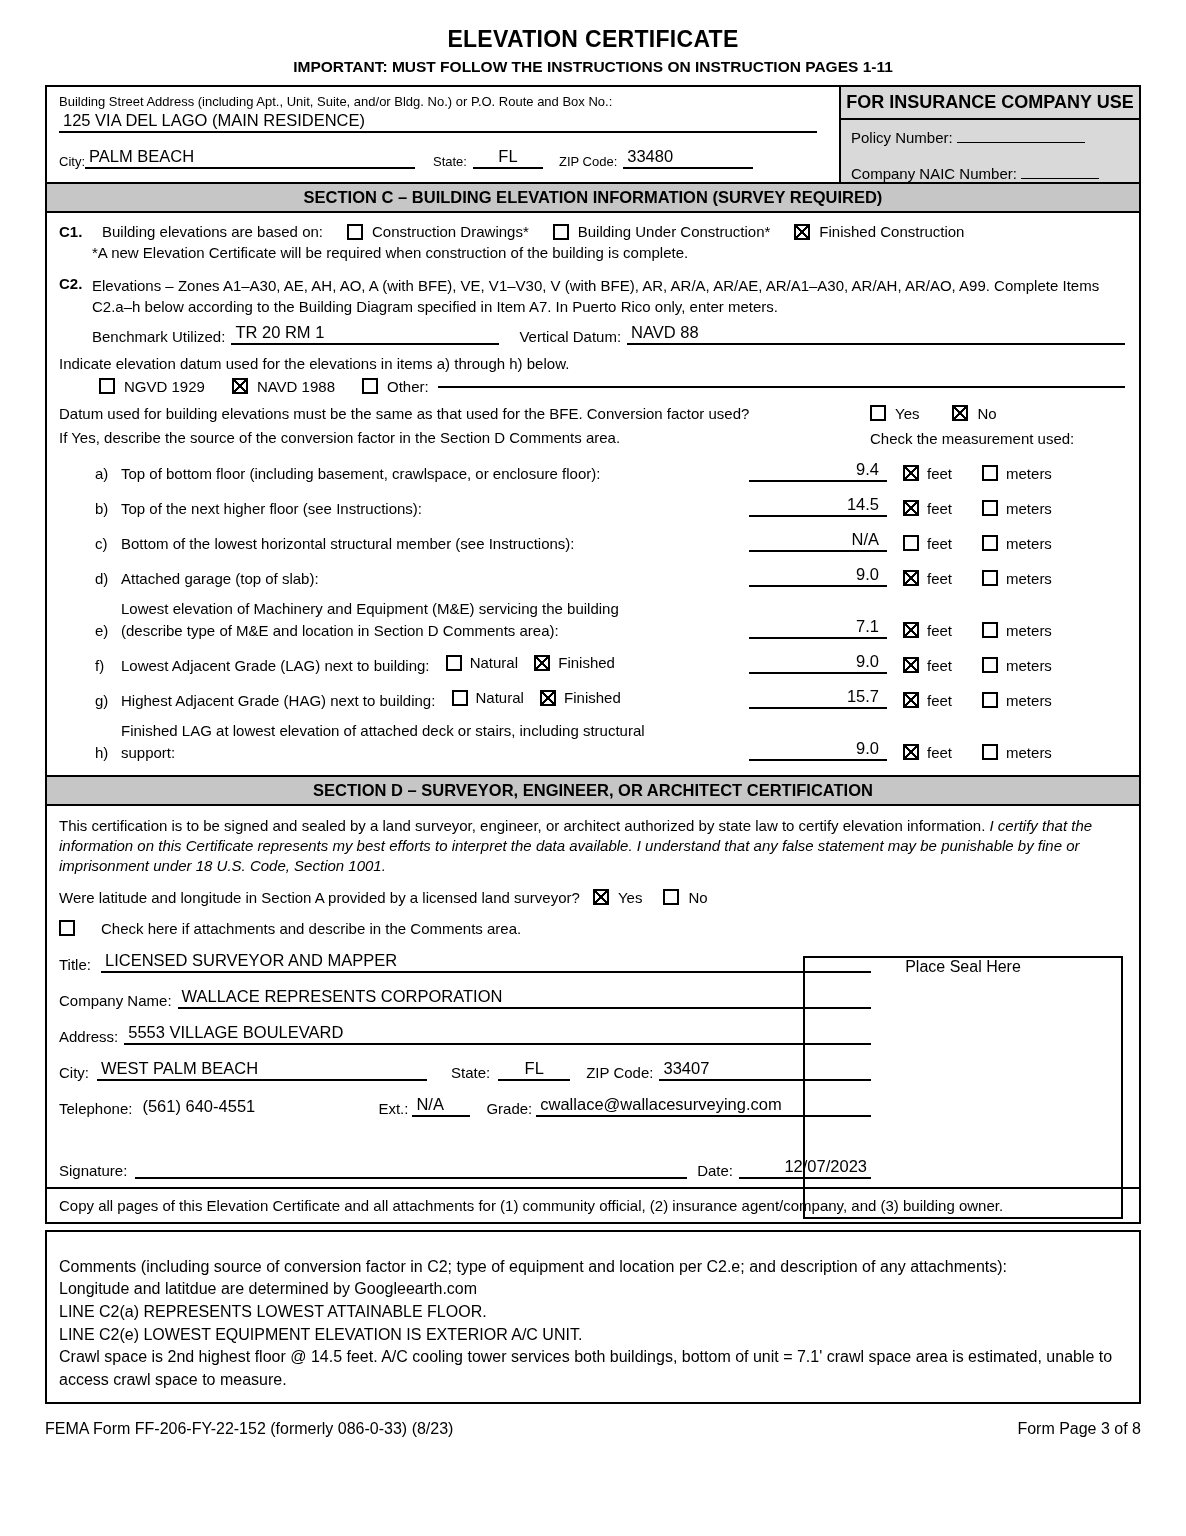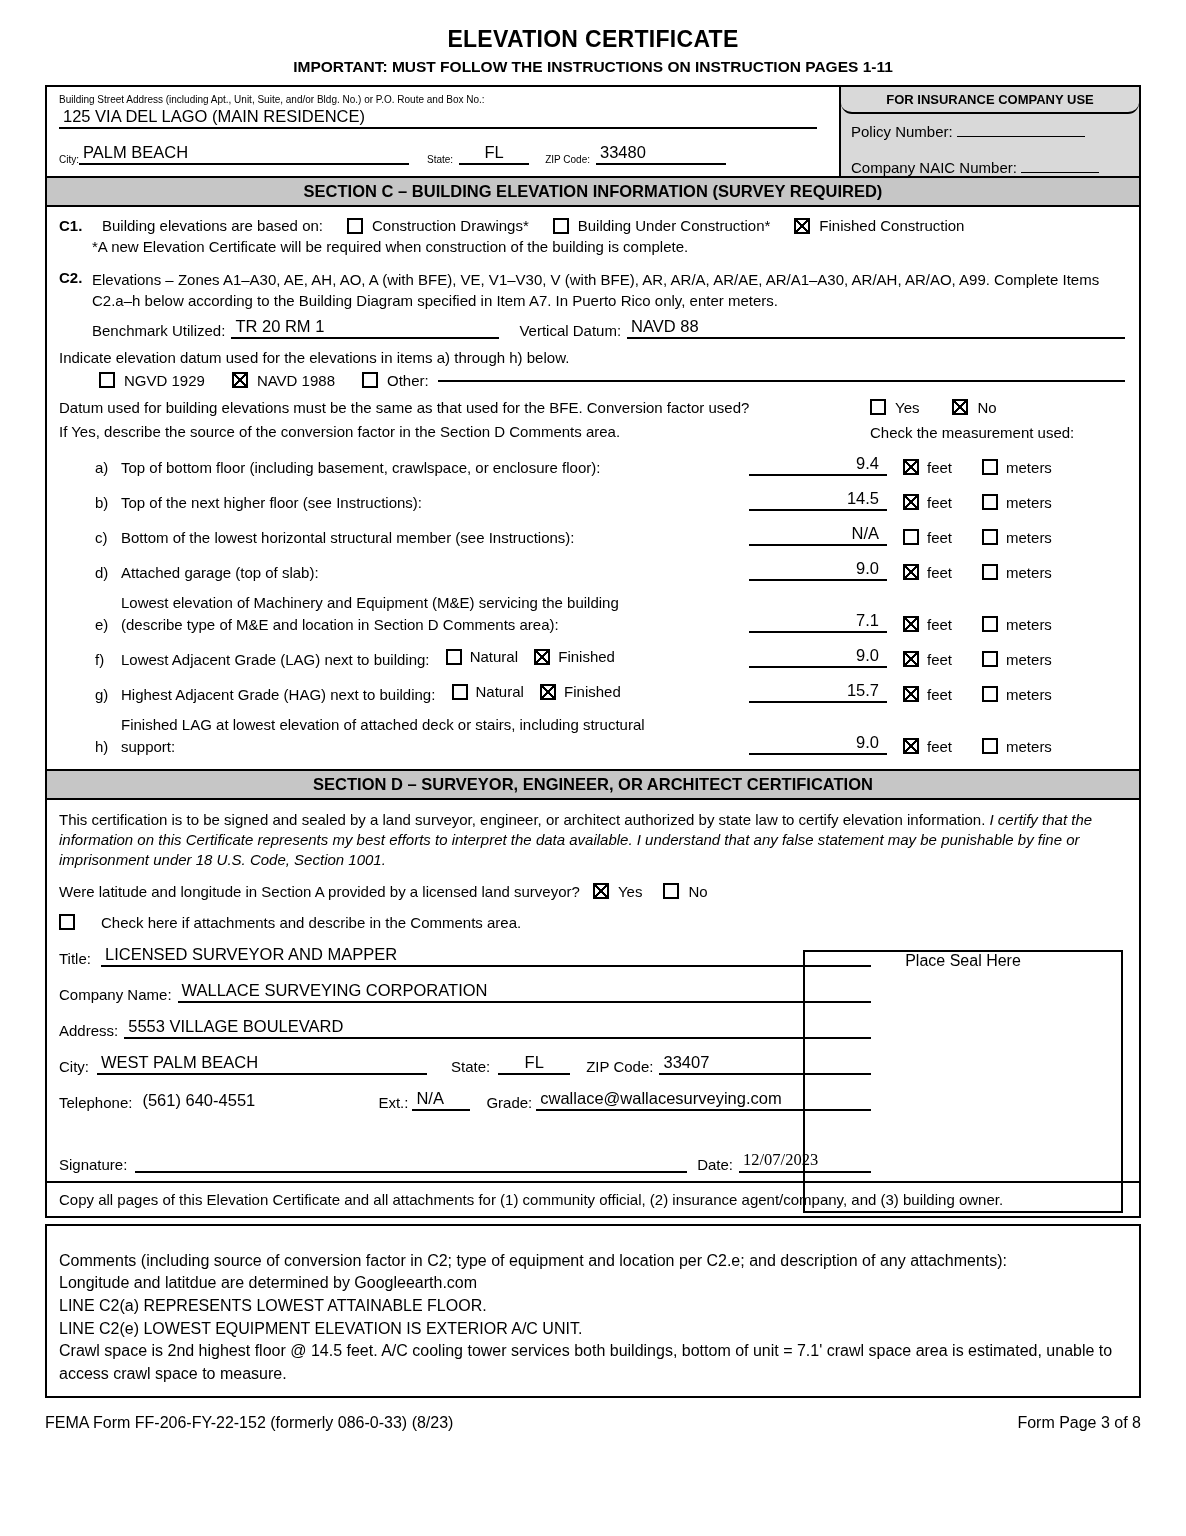--- a/index.html
+++ b/index.html
@@ -8,25 +8,25 @@
   .page { width:1186px; height:1536px; padding:26px 45px 0 45px; position:relative; }
   .title { text-align:center; font-weight:bold; font-size:23px; letter-spacing:.3px; }
   .subtitle { text-align:center; font-weight:bold; font-size:15.5px; margin:5px 0 11px; }
 
   .bx { border:2px solid #000; margin-top:-2px; }
   .section-bar { background:#c6c6c6; text-align:center; font-weight:bold; font-size:16.5px; padding:4px 0; }
 
   
   .addr-wrap { display:flex; }
   .addr-left { flex:1; padding:7px 12px 9px 12px; }
-  .lbl { font-size:10px; }
+  .lbl { font-size:13px; }
   .b { font-weight:bold; }
   .fill { border-bottom:2px solid #000; display:inline-block; font-size:16.5px; vertical-align:bottom; line-height:1.15; padding:0 4px 1px 4px; }
   .ins { width:300px; border-left:2px solid #000; background:#d9d9d9; display:flex; flex-direction:column; }
-  .ins-hdr { border-bottom:2px solid #000; text-align:center; font-weight:bold; font-size:13px; padding:5px 2px;border-radius:11px; }
+  .ins-hdr { border-bottom:2px solid #000; text-align:center; font-weight:bold; font-size:18px; padding:5px 2px; }
   .ins-line { font-size:15px; padding:9px 10px 0 10px; }
   .ins-uline { display:inline-block; border-bottom:1.5px solid #000; height:14px; }
 
   .cb { display:inline-block; width:16px; height:16px; border:2px solid #000; background:#fff; flex:none; vertical-align:-3px; }
   .cb.checked {
     background-image:
       linear-gradient(45deg, transparent 44%, #000 44%, #000 56%, transparent 56%),
       linear-gradient(135deg, transparent 44%, #000 44%, #000 56%, transparent 56%);
   }
 
@@ -303,21 +303,21 @@
         <span>Check here if attachments and describe in the Comments area.</span>
       </div>
 
       <div class="fields">
         <div class="f-row">
           <span>Title:</span>
           <span class="fill" style="flex:1; margin-left:10px; text-align:left;"><span>LICENSED SURVEYOR AND MAPPER</span></span>
         </div>
         <div class="f-row">
           <span>Company Name:</span>
-          <span class="fill" style="flex:1; margin-left:6px; text-align:left;"><span>WALLACE SURVEYING CORPORATION</span></span>
+          <span class="fill" style="flex:1; margin-left:6px; text-align:left;"><span>WALLACE REPRESENTS CORPORATION</span></span>
         </div>
         <div class="f-row">
           <span>Address:</span>
           <span class="fill" style="flex:1; margin-left:6px; text-align:left;"><span>5553 VILLAGE BOULEVARD</span></span>
         </div>
         <div class="f-row">
           <span>City:</span>
           <span class="fill" style="width:330px; margin-left:8px; text-align:left;"><span>WEST PALM BEACH</span></span>
           <span style="margin-left:24px;">State:</span>
           <span class="fill" style="width:72px; margin-left:8px; text-align:center;"><span>FL</span></span>
@@ -329,21 +329,21 @@
           <span class="fill" style="width:200px; margin-left:6px; text-align:left; border-bottom:none;"><span>(561) 640-4551</span></span>
           <span style="margin-left:40px;">Ext.:</span>
           <span class="fill" style="width:58px; margin-left:4px; text-align:left;"><span>N/A</span></span>
           <span style="margin-left:16px;">Grade:</span>
           <span class="fill" style="flex:1; margin-left:4px; text-align:left;"><span>cwallace@wallacesurveying.com</span></span>
         </div>
         <div class="f-row sig-row">
           <span>Signature:</span>
           <span class="fill" style="flex:1; margin-left:8px;"></span>
           <span style="margin-left:10px;">Date:</span>
-          <span class="fill" style="width:132px; margin-left:6px; text-align:left;font-family:Liberation Serif, serif;"><span>12/07/2023</span></span>
+          <span class="fill" style="width:132px; margin-left:6px; text-align:right;"><span>12/07/2023</span></span>
         </div>
       </div>
 
       <div class="seal-box">
         <span>Place Seal Here</span>
       </div>
     </div>
 
     <div class="copy-row">Copy all pages of this Elevation Certificate and all attachments for (1) community official, (2) insurance agent/company, and (3) building owner.</div>
   </div>

